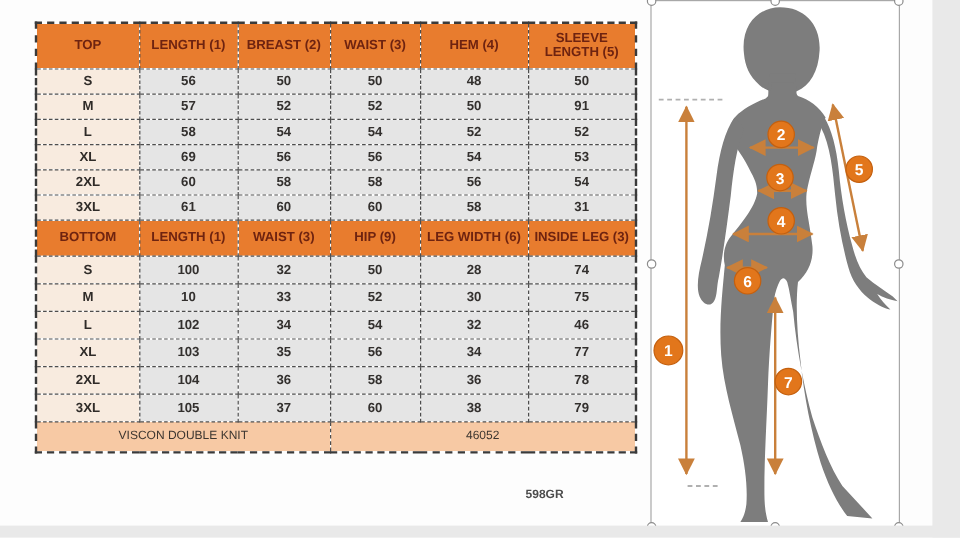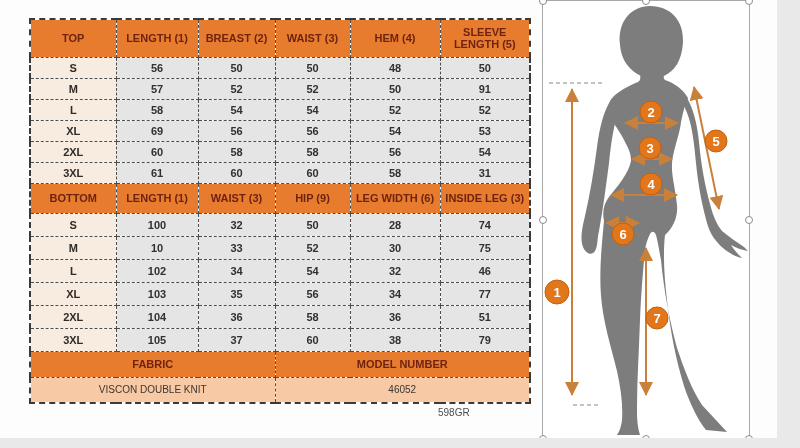--- a/index.html
+++ b/index.html
@@ -16,21 +16,21 @@
   table.size-chart td,table.size-chart th{
     border:1px dashed #4d4d4d;text-align:center;vertical-align:middle;
     padding:0 2px;overflow:hidden;
   }
   .hdr{background:#e87c2e;color:#6e2310;font-weight:bold;font-size:11px;line-height:1.15;}
   .size{background:#f8ebdf;color:#2f2b28;font-weight:bold;font-size:11px;}
   .num{background:#e5e5e5;color:#33302e;font-weight:bold;font-size:11px;}
   .fabv{background:#f7c9a4;color:#3d3630;font-size:10px;}
   .r-h1{height:38px}.r-top{height:21px}.r-h2{height:30px}.r-bot{height:23px}
   .r-h3{height:26px}.r-fab{height:26px}
-  .code-note{position:absolute;left:438px;top:407px;font-size:10px;font-weight:400;color:#4c4c4c;}
+  .code-note{position:absolute;left:438px;top:407px;font-size:10px;font-weight:700;color:#4c4c4c;}
   
   .fig-panel{
     position:absolute;left:542px;top:0;width:206px;height:438px;
     border:1px solid #a8a8a8;background:#ffffff;
   }
   .handle{
     position:absolute;width:8px;height:8px;border-radius:50%;
     background:#ffffff;border:1px solid #8c8c8c;
     transform:translate(-50%,-50%);box-sizing:border-box;
   }
@@ -148,33 +148,29 @@
       <td class="num">56</td>
       <td class="num">34</td>
       <td class="num">77</td>
     </tr>
     <tr class="r-bot">
       <td class="size">2XL</td>
       <td class="num">104</td>
       <td class="num">36</td>
       <td class="num">58</td>
       <td class="num">36</td>
-      <td class="num">51</td>
+      <td class="num">78</td>
     </tr>
     <tr class="r-bot">
       <td class="size">3XL</td>
       <td class="num">105</td>
       <td class="num">37</td>
       <td class="num">60</td>
       <td class="num">38</td>
       <td class="num">79</td>
-    </tr>
-    <tr class="r-h3">
-      <th class="hdr" colspan="3">FABRIC</th>
-      <th class="hdr" colspan="3">MODEL NUMBER</th>
     </tr>
     <tr class="r-fab">
       <td class="fabv" colspan="3">VISCON DOUBLE KNIT</td>
       <td class="fabv" colspan="3">46052</td>
     </tr>
   </tbody>
     </table>
 </div>
 
 <div class="code-note">598GR</div>

